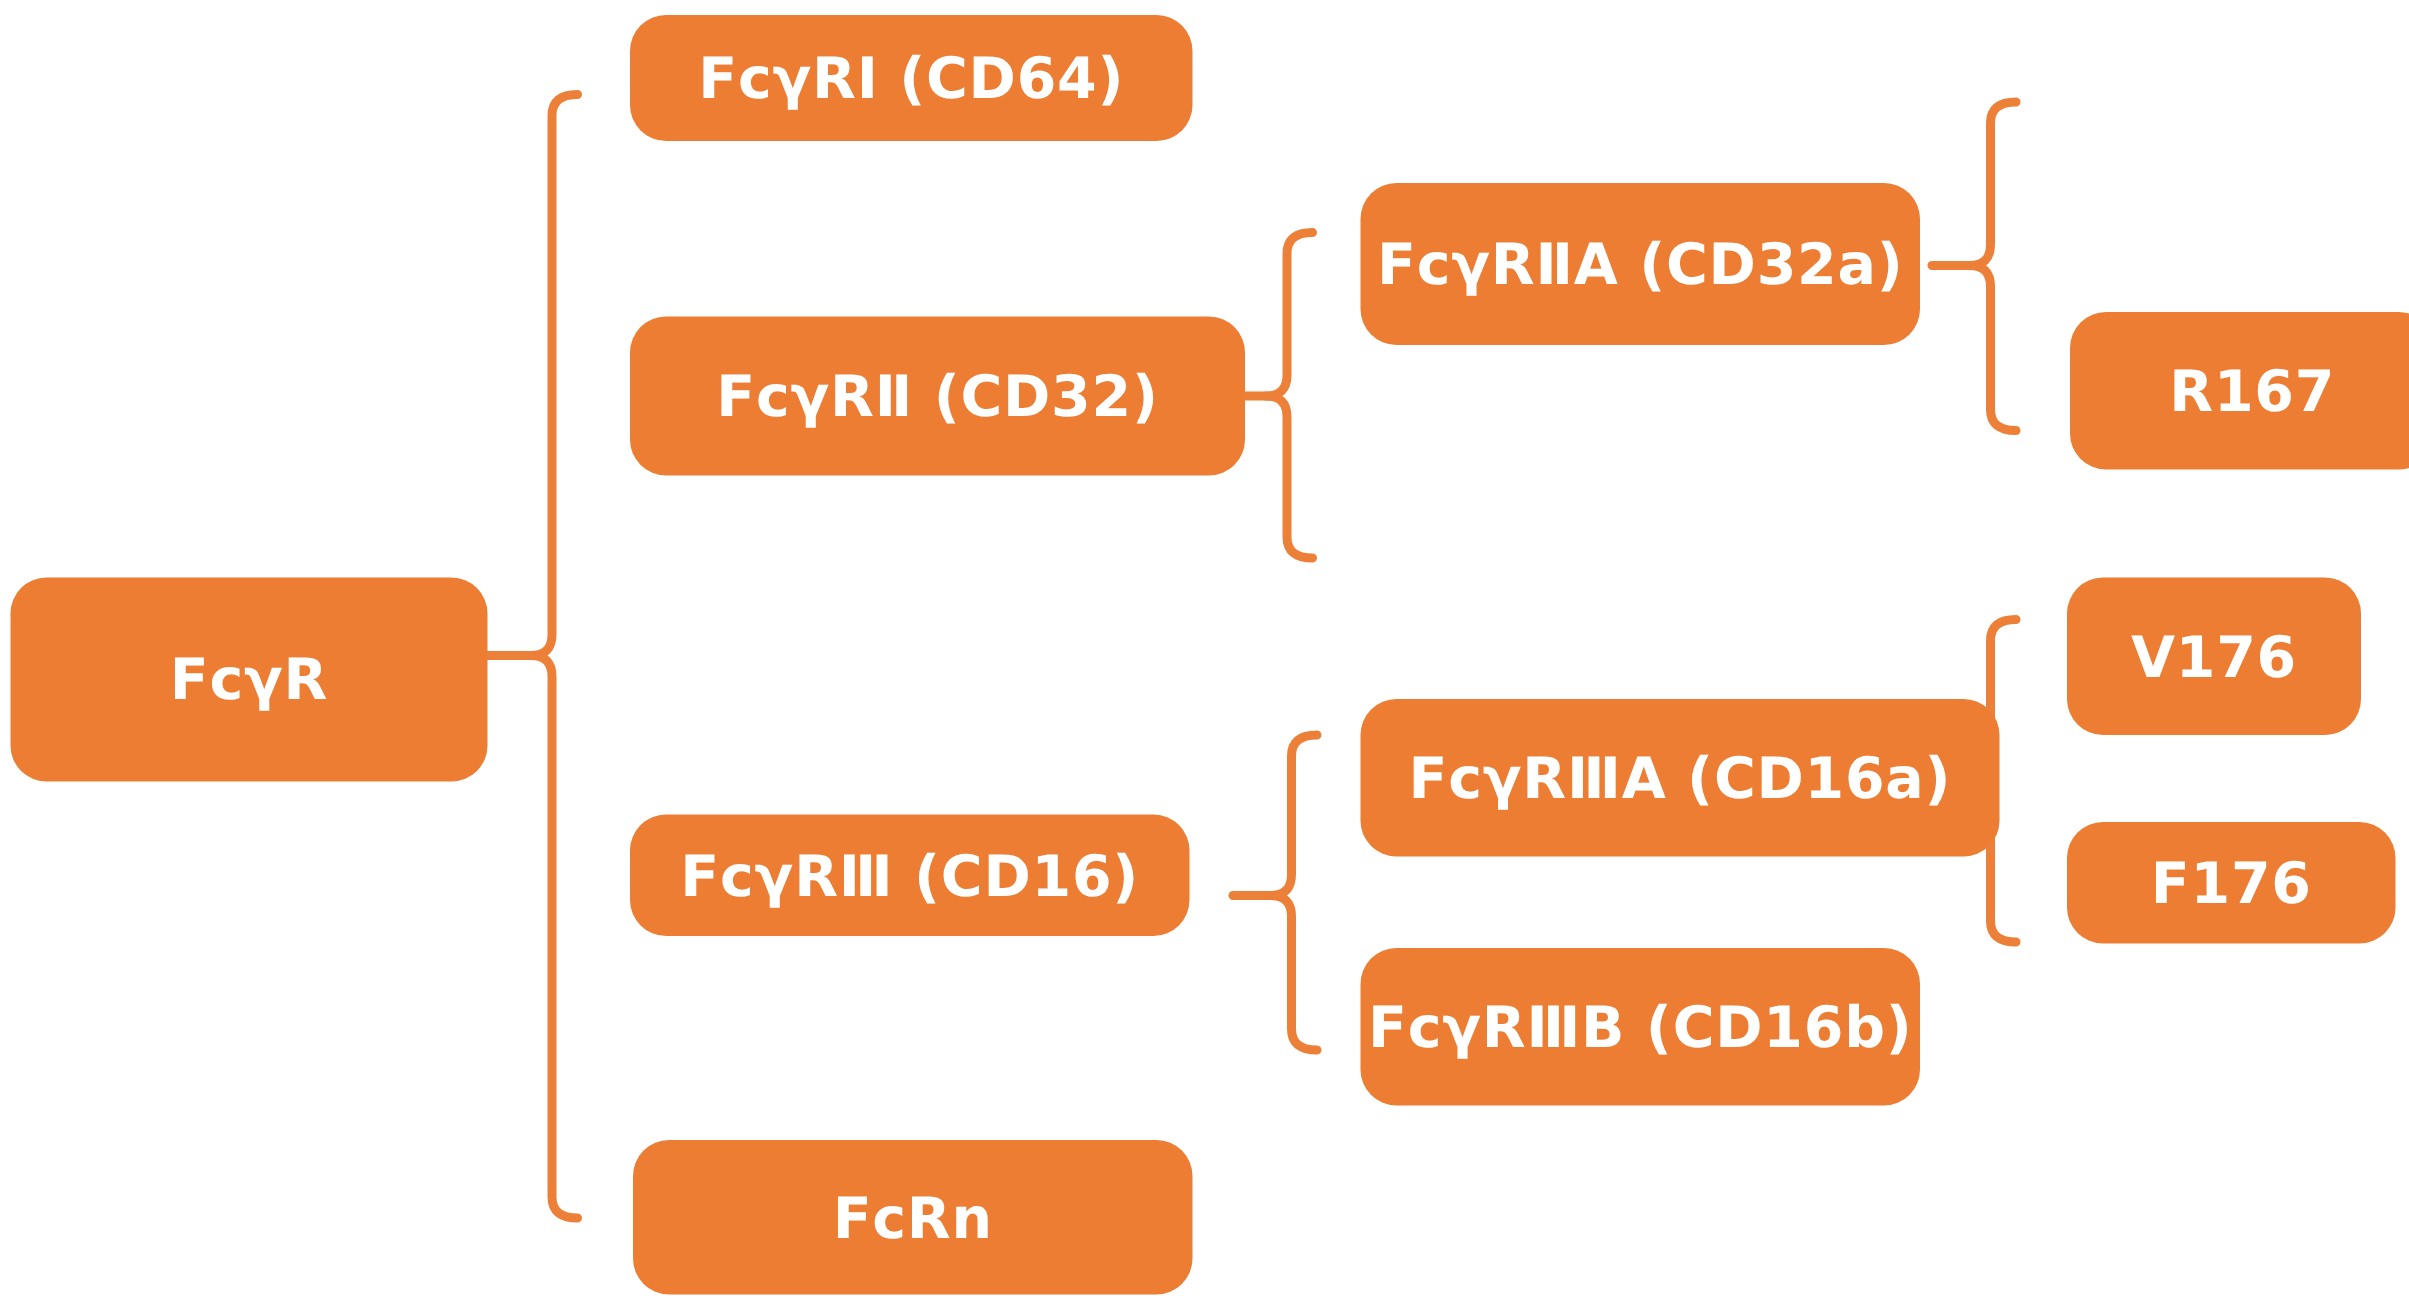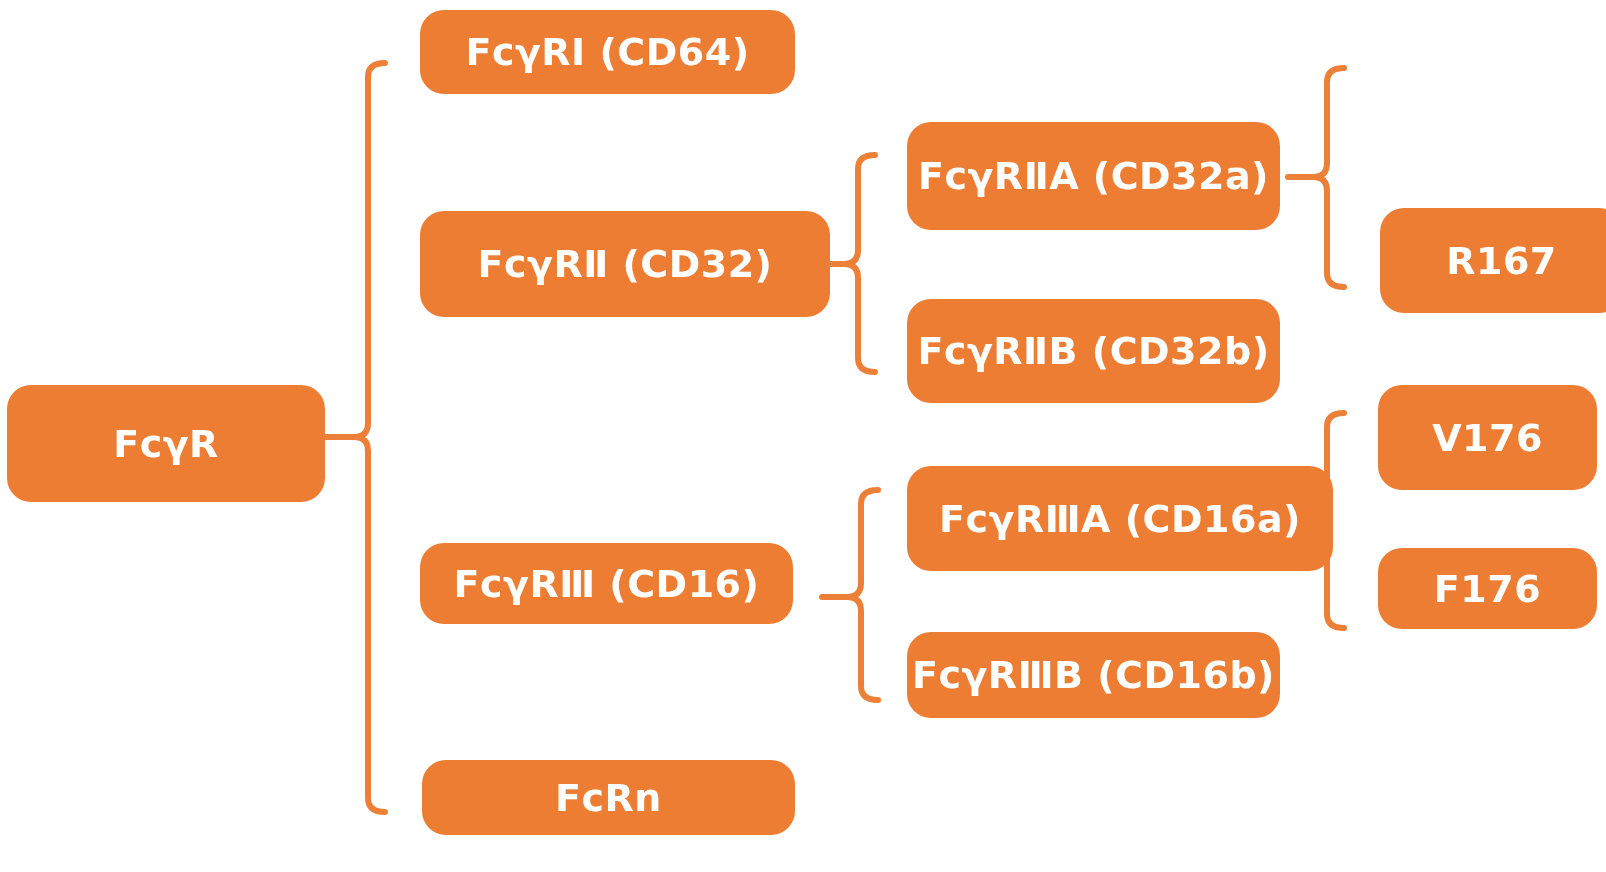--- a/index.html
+++ b/index.html
@@ -63,62 +63,59 @@
     <line class="conn-line" x1="822" y1="597" x2="849" y2="597"></line>
     <path class="brace" d="M878 490 Q861 490 861 504 L861 583 Q861 597 847 597 Q861 597 861 611 L861 686 Q861 700 878 700"></path>
 
     <line class="conn-line" x1="1288" y1="177" x2="1315" y2="177"></line>
     <path class="brace" d="M1344 68 Q1327 68 1327 82 L1327 163 Q1327 177 1313 177 Q1327 177 1327 191 L1327 273 Q1327 287 1344 287"></path>
 
     <line class="conn-line" x1="1288" y1="520" x2="1315" y2="520"></line>
     <path class="brace" d="M1344 413 Q1327 413 1327 427 L1327 506 Q1327 520 1313 520 Q1327 520 1327 534 L1327 614 Q1327 628 1344 628"></path>
   </svg>
 
-  <div class="node" style="left:7px; top:385px; width:318px; height:117px">
+  <div class="node" style="left:7px; top:385px; width:318px; height:136px">
     <span class="node-label">FcγR</span>
   </div>
 
   <div class="node" style="left:420px; top:10px; width:375px; height:84px">
     <span class="node-label">FcγRⅠ (CD64)</span>
   </div>
 
   <div class="node" style="left:420px; top:211px; width:410px; height:106px">
     <span class="node-label">FcγRⅡ (CD32)</span>
   </div>
 
   <div class="node" style="left:420px; top:543px; width:373px; height:81px">
     <span class="node-label">FcγRⅢ (CD16)</span>
   </div>
 
-  <div class="node" style="left:422px; top:760px; width:373px; height:75px">
+  <div class="node" style="left:422px; top:760px; width:373px; height:103px">
     <span class="node-label">FcRn</span>
   </div>
 
   <div class="node" style="left:907px; top:122px; width:373px; height:108px">
     <span class="node-label">FcγRⅡA (CD32a)</span>
   </div>
 
-  <div class="node" style="left:907px; top:299px; width:373px; height:104px">
-    <span class="node-label">FcγRⅡB (CD32b)</span>
-  </div>
 
   <div class="node" style="left:907px; top:466px; width:426px; height:105px">
     <span class="node-label">FcγRⅢA (CD16a)</span>
   </div>
 
-  <div class="node" style="left:907px; top:632px; width:373px; height:86px">
+  <div class="node" style="left:907px; top:632px; width:373px; height:105px">
     <span class="node-label">FcγRⅢB (CD16b)</span>
   </div>
 
 
   <div class="node" style="left:1380px; top:208px; width:243px; height:105px">
     <span class="node-label">R167</span>
   </div>
 
-  <div class="node" style="left:1378px; top:385px; width:219px; height:105px">
+  <div class="node" style="left:1378px; top:385px; width:196px; height:105px">
     <span class="node-label">V176</span>
   </div>
 
   <div class="node" style="left:1378px; top:548px; width:219px; height:81px">
     <span class="node-label">F176</span>
   </div>
 
 </div>
 
 </body></html>

